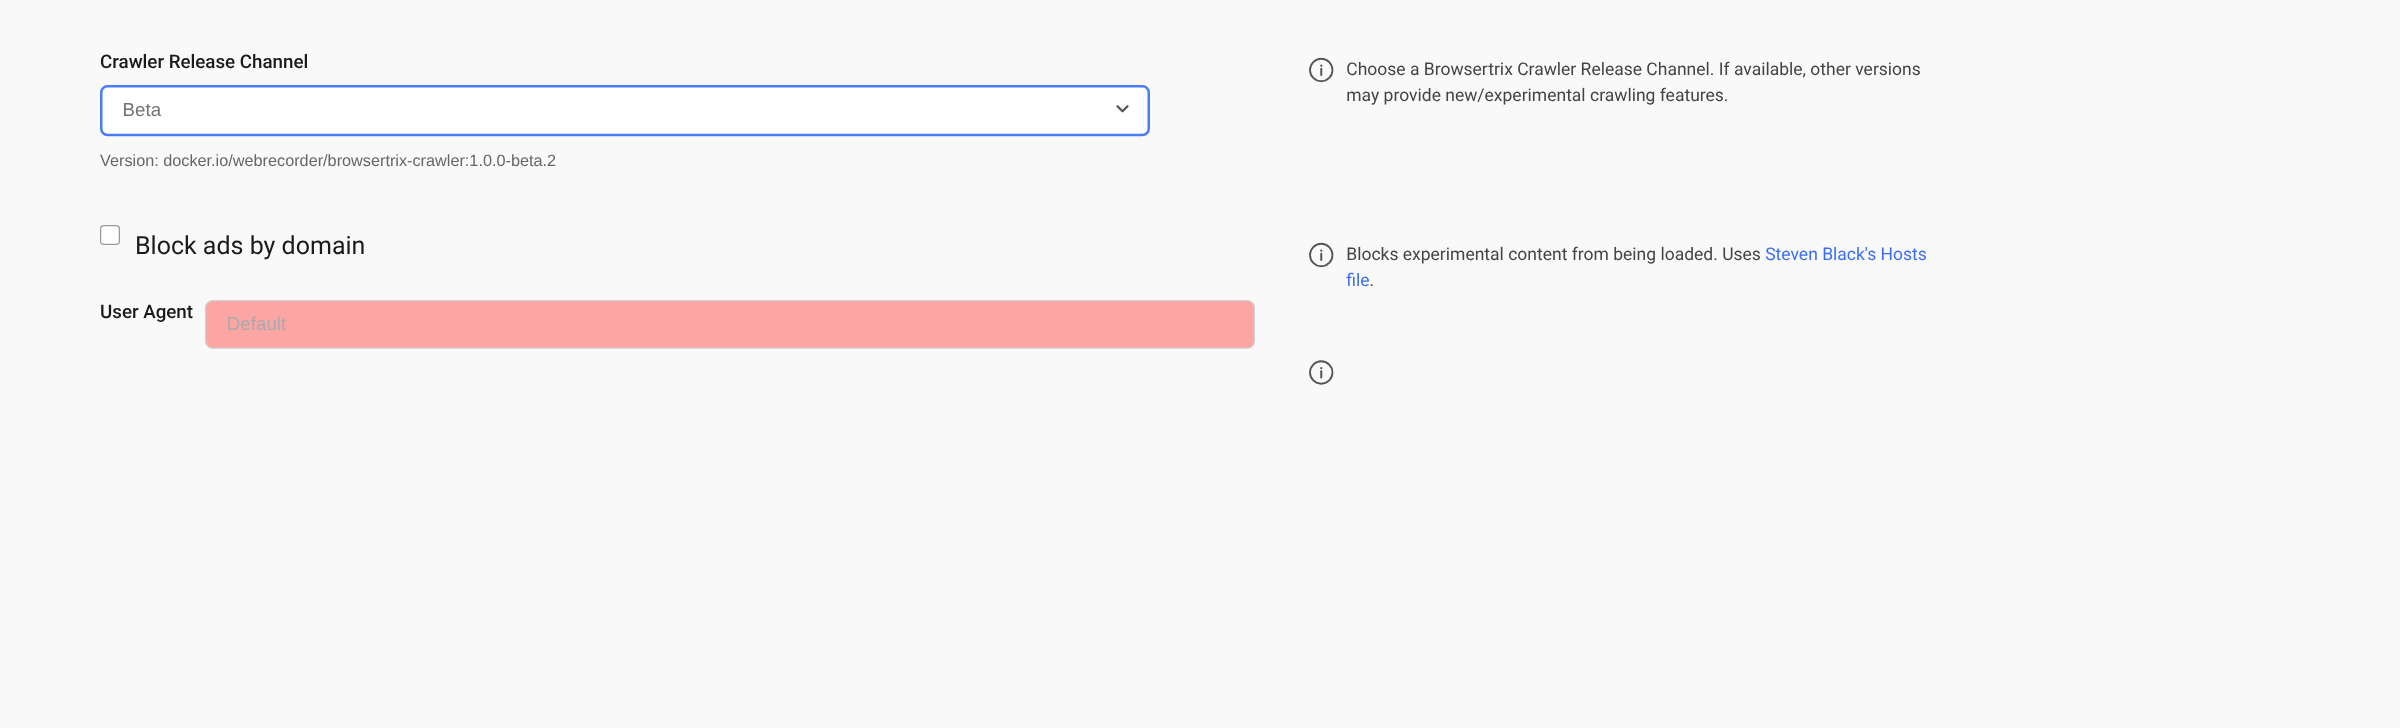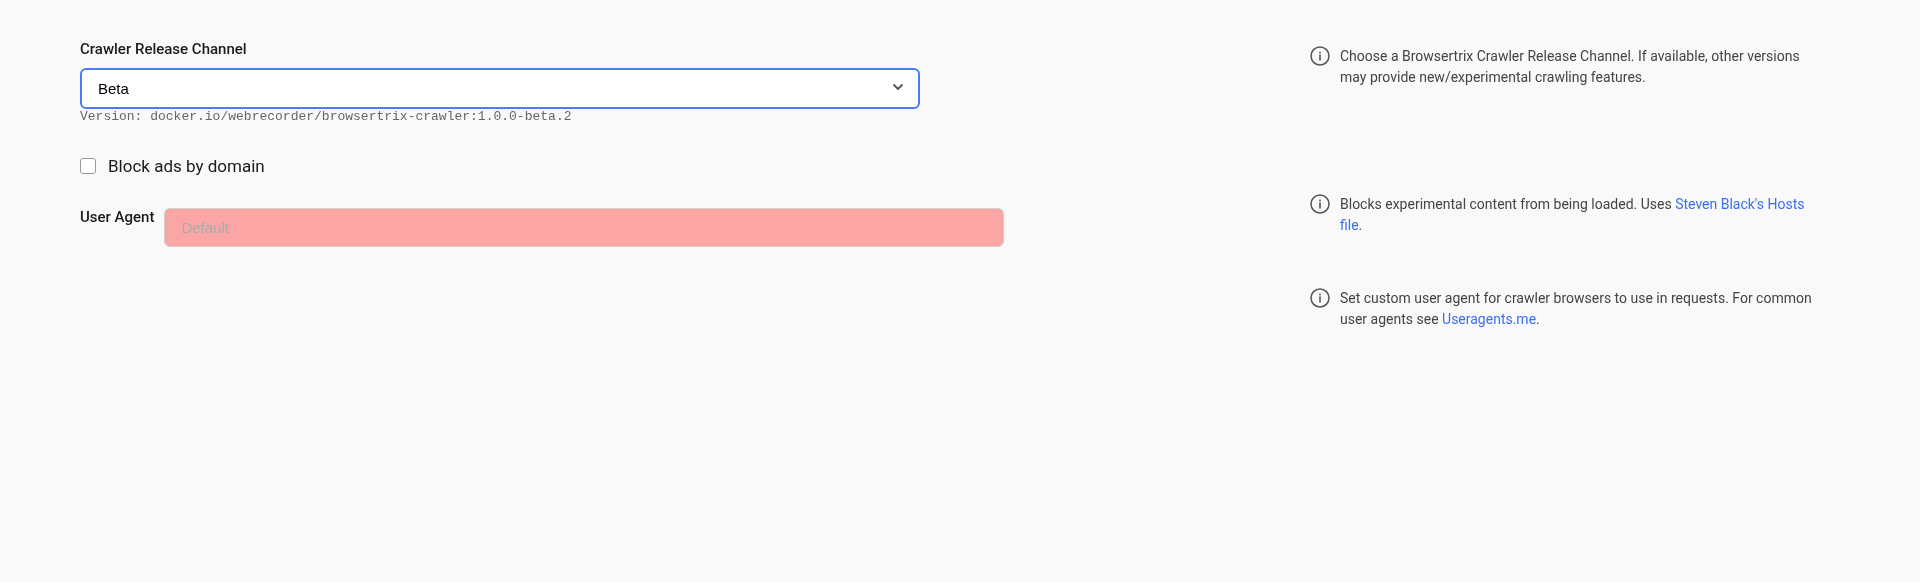--- a/index.html
+++ b/index.html
@@ -31,21 +31,20 @@
       display: flex;
       flex-direction: column;
       gap: 0;
     }
 
     .info-section {
       display: flex;
       flex-direction: column;
       gap: 0;
       padding-top: 6px;
-      align-items: flex-end;
     }
 
     
     .field-group {
       margin-bottom: 24px;
     }
 
     .field-label {
       font-size: 15px;
       font-weight: 500;
@@ -62,39 +61,39 @@
     .select-control {
       width: 100%;
       padding: 10px 16px;
       font-size: 15px;
       border: 2px solid #4a7cf7;
       border-radius: 6px;
       background: #fff;
       appearance: none;
       -webkit-appearance: none;
       cursor: pointer;
-      color: #000000;
+      color: #737373;
       outline: none;
     }
 
     .select-chevron {
       position: absolute;
       right: 14px;
       top: 50%;
       transform: translateY(-50%);
       pointer-events: none;
       color: #555;
       font-size: 16px;
     }
 
     .version-text {
       font-size: 13px;
       color: #666;
-      margin-top: 0;
-      font-family: Liberation Mono, monospace;
+      margin-top: 12px;
+      font-family: Liberation Sans, sans-serif;
     }
 
     
     .checkbox-group {
       display: flex;
       align-items: center;
       gap: 12px;
       margin-bottom: 32px;
       margin-top: 8px;
     }
@@ -105,23 +104,24 @@
       border: 1.5px solid #999;
       border-radius: 3px;
       background: #fff;
       flex-shrink: 0;
       cursor: pointer;
       appearance: none;
       -webkit-appearance: none;
     }
 
     .checkbox-label {
-      font-size: 17px;
+      font-size: 20px;
       color: #1a1a1a;
       cursor: pointer;
+      margin-top: 16px;
     }
 
     
     .user-agent-group {
       display: flex;
       flex-direction: row;
       gap: 10px;
     }
 
     .text-input {
@@ -236,20 +236,17 @@
     </div>
 
     <div class="info-spacer-2"></div>
 
     <div class="info-block">
       <svg class="info-svg" viewBox="0 0 20 20" fill="none" xmlns="http://www.w3.org/2000/svg">
         <circle cx="10" cy="10" r="9" stroke="#555" stroke-width="1.5"></circle>
         <path d="M10 9v5" stroke="#555" stroke-width="1.6" stroke-linecap="round"></path>
         <circle cx="10" cy="6.5" r="0.9" fill="#555"></circle>
       </svg>
-      <p class="info-text">
-        <span>Set custom user agent for crawler browsers to use in requests. For common user agents see </span><a class="info-link" href="#"><span>Useragents.me</span></a><span>.</span>
-      </p>
     </div>
 
   </div>
 
 </div>
 
 </body></html>

